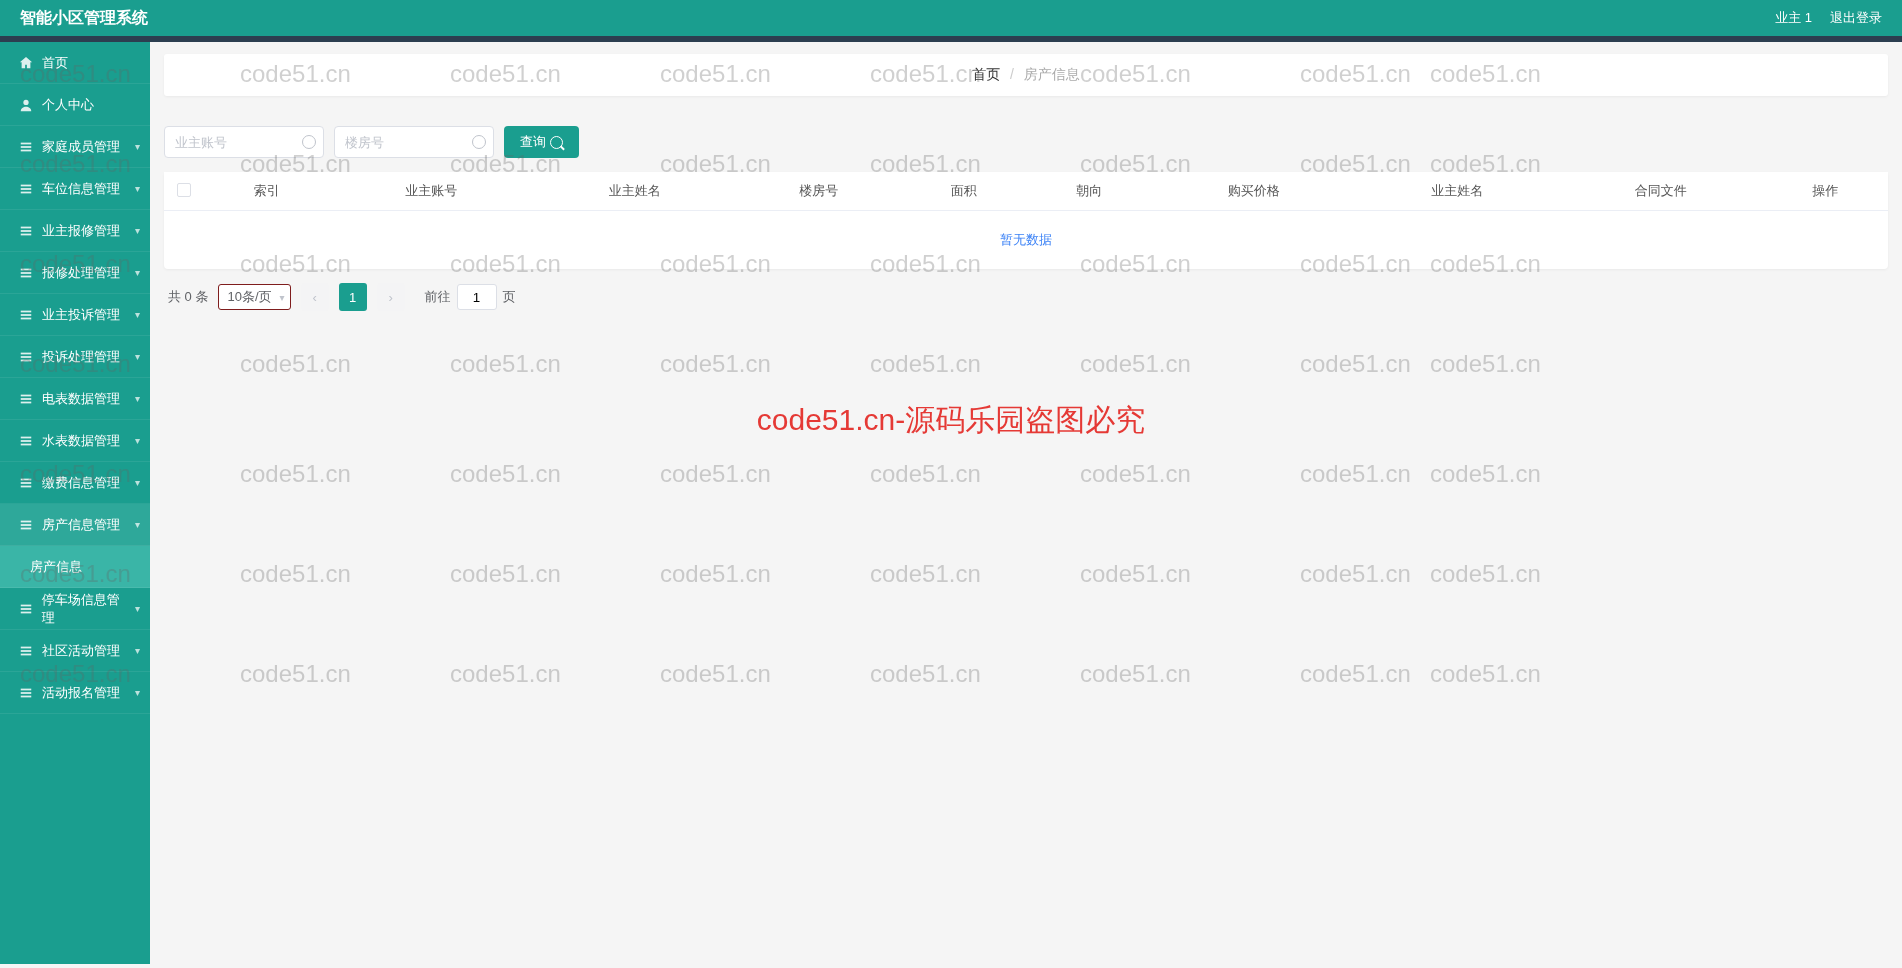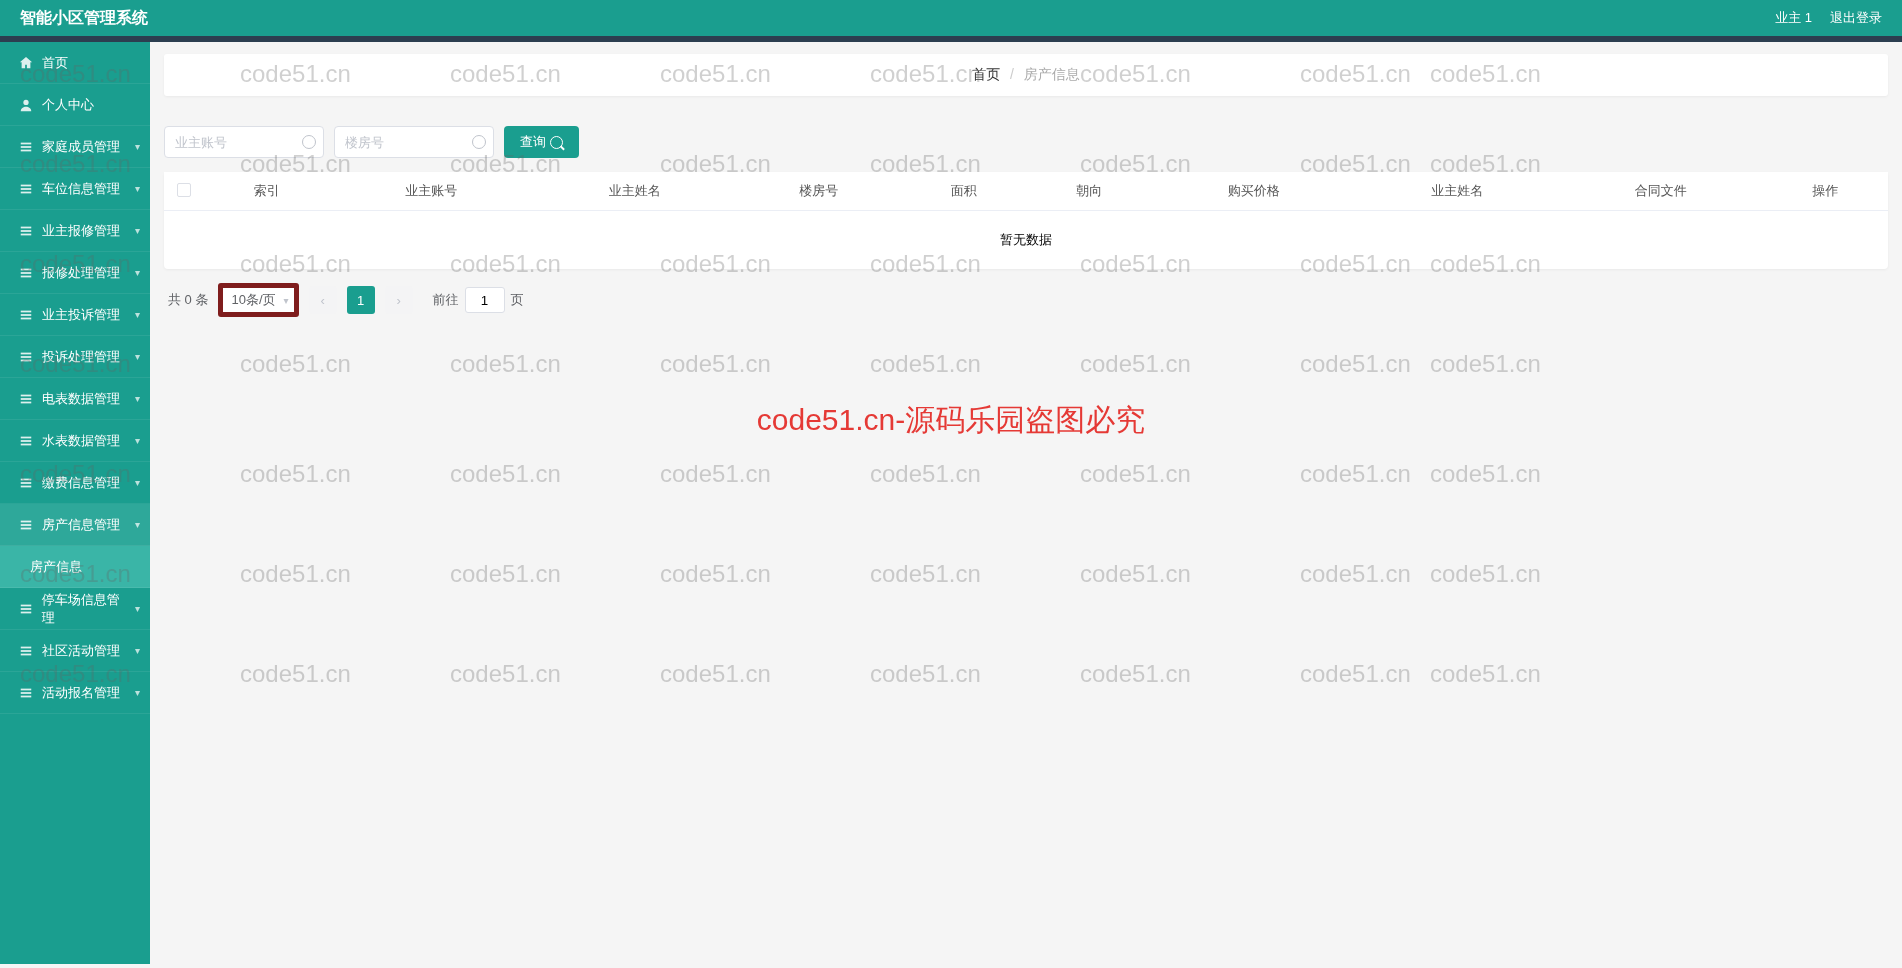--- a/index.html
+++ b/index.html
@@ -37,24 +37,24 @@
     .search-input .circ { position: absolute; right: 8px; top: 50%; transform: translateY(-50%); width: 14px; height: 14px; border: 1.5px solid #c0c4cc; border-radius: 50%; }
     .btn-search { height: 32px; padding: 0 16px; background: #1a9e8f; color: #fff; border: none; border-radius: 4px; cursor: pointer; font-size: 13px; display: inline-flex; align-items: center; gap: 4px; }
     .btn-search .sicon { width: 13px; height: 13px; border: 1.5px solid #fff; border-radius: 50%; position: relative; }
     .btn-search .sicon::after { content: ''; position: absolute; width: 5px; height: 1.5px; background: #fff; transform: rotate(45deg); right: -3px; bottom: -1px; }
     
     .table-wrap { background: #fff; border-radius: 4px; box-shadow: 0 1px 3px rgba(0,0,0,0.05); }
     .table { width: 100%; border-collapse: collapse; }
     .table th { background: #fff; padding: 10px 8px; font-weight: 500; color: #555; border-bottom: 1px solid #ebeef5; text-align: center; font-size: 13px; }
     .table th:first-child { width: 40px; }
     .table .checkbox { width: 14px; height: 14px; border: 1px solid #dcdfe6; border-radius: 2px; display: inline-block; }
-    .empty { text-align: center; padding: 20px; color: #000000; font-size: 13px; }
+    .empty { text-align: center; padding: 20px; color: #3b82f6; font-size: 13px; }
     
     .pagination { display: flex; align-items: center; gap: 10px; padding: 14px 4px; font-size: 13px; color: #606266; }
-    .page-size { height: 34px; padding: 0 18px 0 8px; border: 5px solid #7f1d1d; border-radius: 3px; background: #fff; position: relative; display: inline-flex; align-items: center; cursor: pointer; }
+    .page-size { height: 26px; padding: 0 18px 0 8px; border: 1px solid #7f1d1d; border-radius: 3px; background: #fff; position: relative; display: inline-flex; align-items: center; cursor: pointer; }
     .page-size::after { content: '▾'; position: absolute; right: 5px; color: #c0c4cc; font-size: 10px; }
     .page-btn { width: 28px; height: 28px; background: #f4f4f5; border-radius: 3px; display: inline-flex; align-items: center; justify-content: center; cursor: pointer; color: #606266; }
     .page-btn.disabled { color: #c0c4cc; cursor: not-allowed; }
     .page-btn.active { background: #1a9e8f; color: #fff; }
     .page-jump { display: inline-flex; align-items: center; gap: 6px; margin-left: 10px; }
     .page-jump input { width: 40px; height: 26px; text-align: center; border: 1px solid #dcdfe6; border-radius: 3px; }
     
     .watermark { position: absolute; font-size: 24px; color: rgba(100,100,100,0.3); pointer-events: none; font-family: Arial; }
     .watermark-center { position: absolute; left: 50%; top: 400px; transform: translateX(-50%); color: #e53935; font-size: 30px; font-weight: 500; pointer-events: none; }
   </style>

